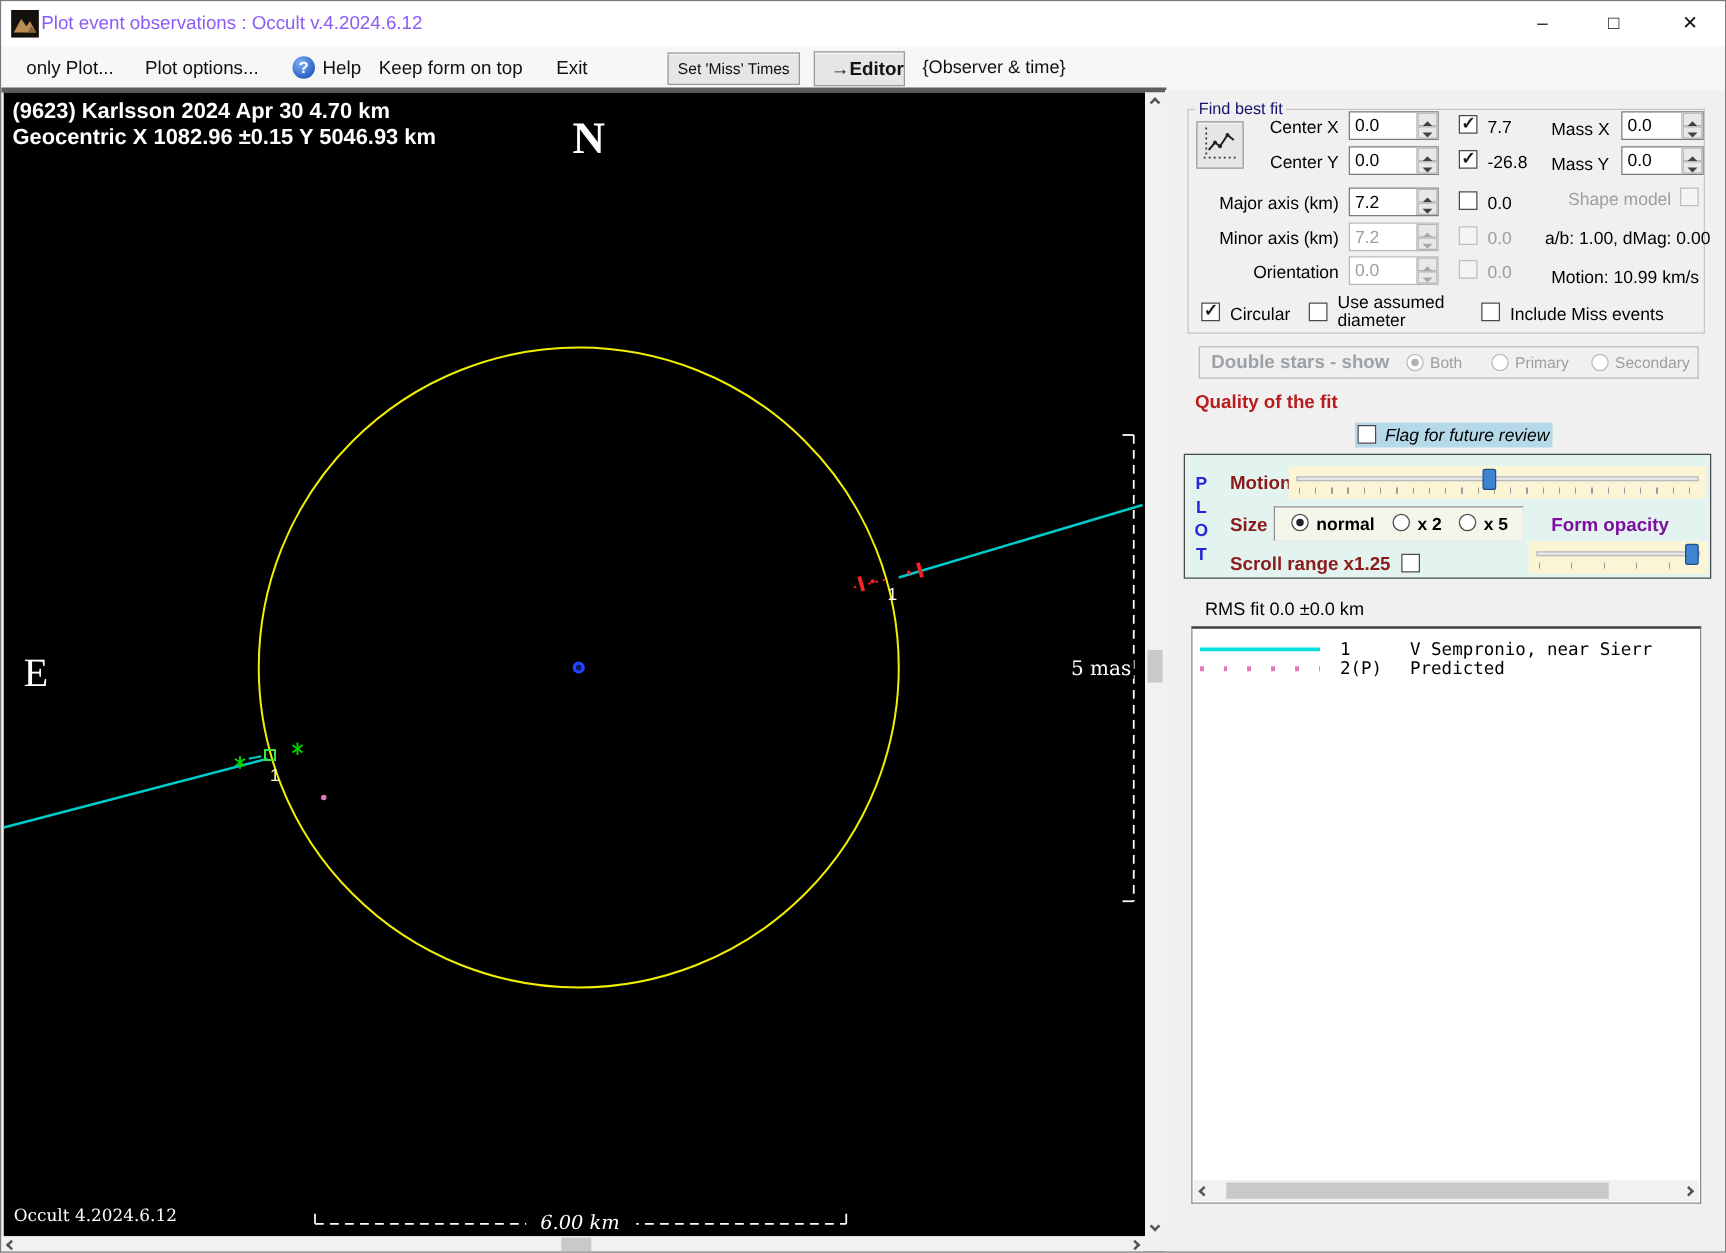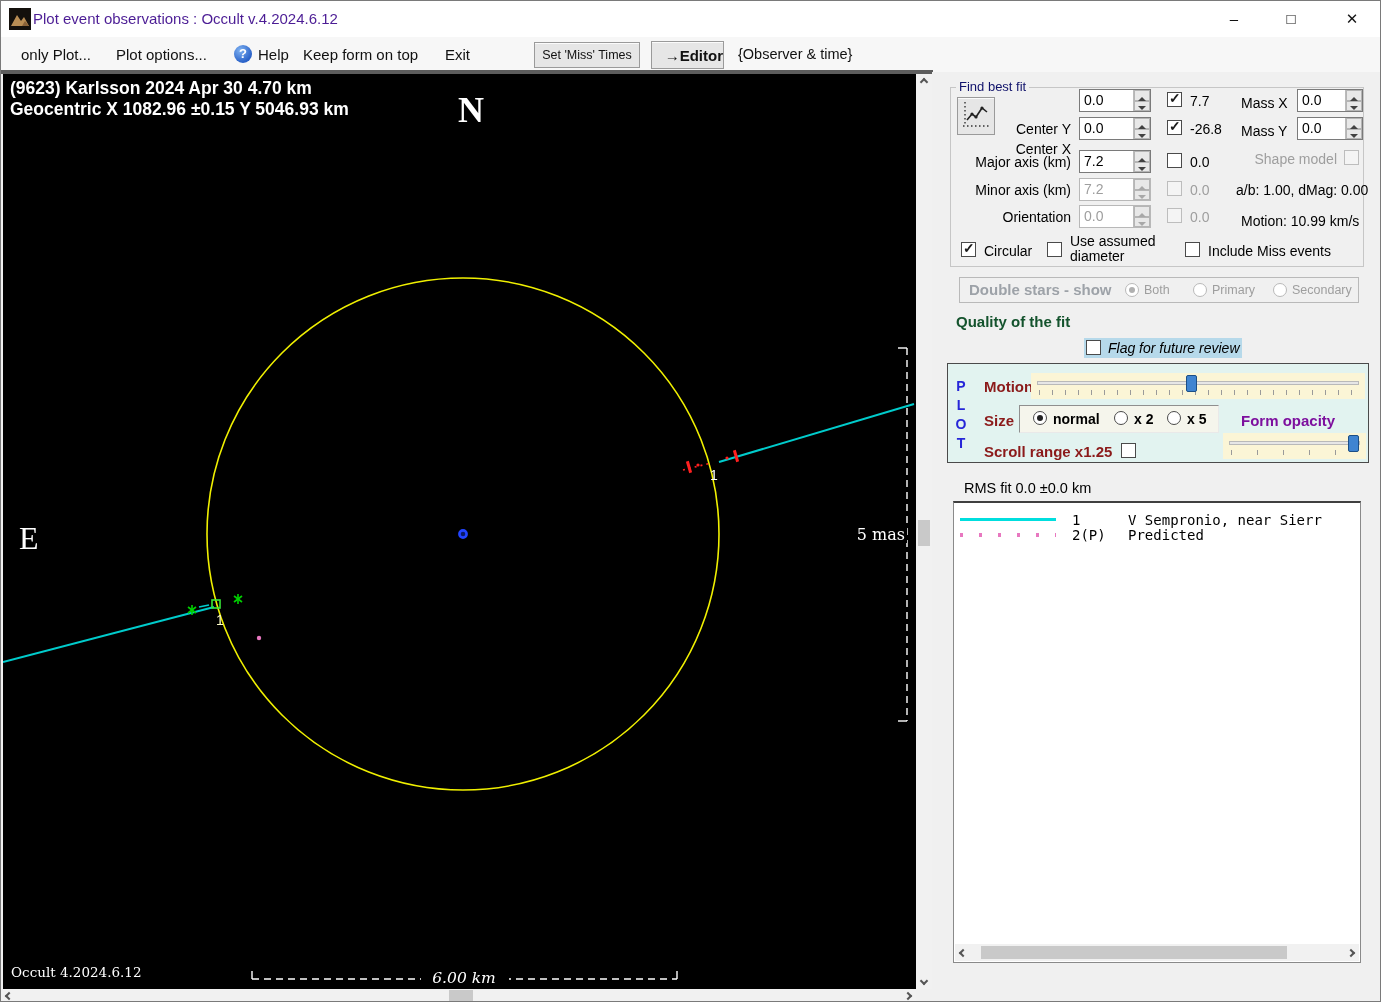--- a/index.html
+++ b/index.html
@@ -8,21 +8,21 @@
     position:relative; width:1381px; height:1002px; overflow:hidden;
     background:#f0f0f0; border:1px solid #7a7a7a;
     font-family:"Liberation Sans", sans-serif; color:#000;
   }
   .abs { position:absolute; }
 
   
   .titlebar { position:absolute; left:0; top:0; width:100%; height:36px; background:#ffffff; }
   .app-icon { position:absolute; left:8px; top:7px; width:22px; height:22px; background:#181410; overflow:hidden; }
   .app-icon svg { display:block; }
-  .win-title { position:absolute; left:32px; top:9px; font-size:15px; color:#4c1d95; white-space:nowrap; }
+  .win-title { position:absolute; left:32px; top:9px; font-size:15px; color:#8b5cf6; white-space:nowrap; }
   .win-btn { position:absolute; top:6px; width:34px; height:24px; text-align:center; font-size:15px; line-height:24px; color:#111; cursor:default; }
 
   
   .menubar { position:absolute; left:0; top:36px; width:100%; height:35px; background:#f7f7f7; }
   .menu-item { position:absolute; top:9px; font-size:15px; color:#111; white-space:nowrap; }
   .help-icon { position:absolute; top:8px; width:18px; height:18px; border-radius:50%;
     background:radial-gradient(circle at 35% 30%, #7fb2f2, #2a62c8 70%); color:#fff;
     font-size:13px; font-weight:bold; text-align:center; line-height:18px; }
   .btn3d { position:absolute; background:#e6e6e6; border:1px solid #9a9a9a;
     box-shadow:inset 0 1px 0 #fbfbfb; text-align:center; color:#111; }
@@ -103,21 +103,21 @@
   .leg-sample { position:absolute; left:6px; width:100px; height:15px; }
   .leg-line { position:absolute; left:0; top:6px; width:96px; height:3px; background:#00dede; }
   .leg-dots { position:absolute; left:0; top:6px; width:96px; height:4px;
     background:repeating-linear-gradient(to right, #e878c0 0 3px, transparent 3px 19px); }
   .leg-id { display:inline-block; width:56px; }
   .legend-hscroll { position:absolute; left:1px; bottom:1px; width:404px; height:17px; background:#f1f1f1; }
 
   .flag-row { position:absolute; left:1083px; top:337px; width:158px; height:20px; background:#b6d9ea; }
   .flag-row .lbl { font-style:italic; }
 
-  .green-bold { color:#14532d; font-weight:bold; font-size:15px; }
+  .green-bold { color:#b91c1c; font-weight:bold; font-size:15px; }
   .navy { color:#10126b; }
   .gray-bold { color:#9da2a8; font-weight:bold; font-size:15px; }
 </style>
 </head>
 <body>
 
 <div class="window">
 
   <div class="titlebar">
     <div class="app-icon">
@@ -242,21 +242,21 @@
     <svg width="30" height="30" viewBox="0 0 30 30">
       <line x1="4" y1="2" x2="4" y2="26" stroke="#333" stroke-width="1.4" stroke-dasharray="1.5 2.5"></line>
       <line x1="2" y1="26" x2="28" y2="26" stroke="#333" stroke-width="1.4" stroke-dasharray="1.5 2.5"></line>
       <polyline points="6,20 11,14 15,17 21,8 26,12" fill="none" stroke="#222" stroke-width="1.6"></polyline>
       <circle cx="11" cy="14" r="1.6" fill="#222"></circle>
         <circle cx="15" cy="17" r="1.6" fill="#222"></circle>
         <circle cx="21" cy="8" r="1.6" fill="#222"></circle>
     </svg>
   </button>
 
-  <span class="lbl right" style="left:952px; top:92px; width:118px;margin-top:48px;">Center X</span>
+  <span class="lbl right" style="left:952px; top:92px; width:118px;">Center X</span>
   <div class="spin" style="left:1078px; top:88px; width:72px;">
     <span class="val">0.0</span>
     <span class="btns">
         <i class="up"></i>
         <i class="dn"></i>
       </span>
   </div>
   <span class="cb checked" style="left:1166px; top:91px;"></span>
   <span class="lbl" style="left:1189px; top:92px;">7.7</span>
   <span class="lbl" style="left:1240px; top:94px;">Mass X</span>

